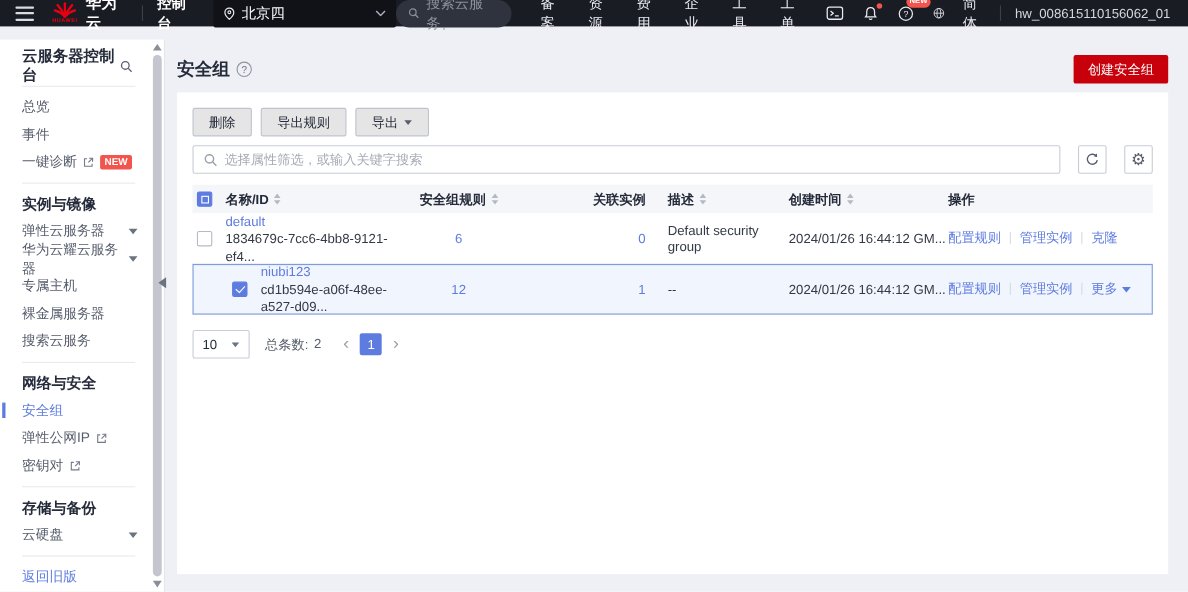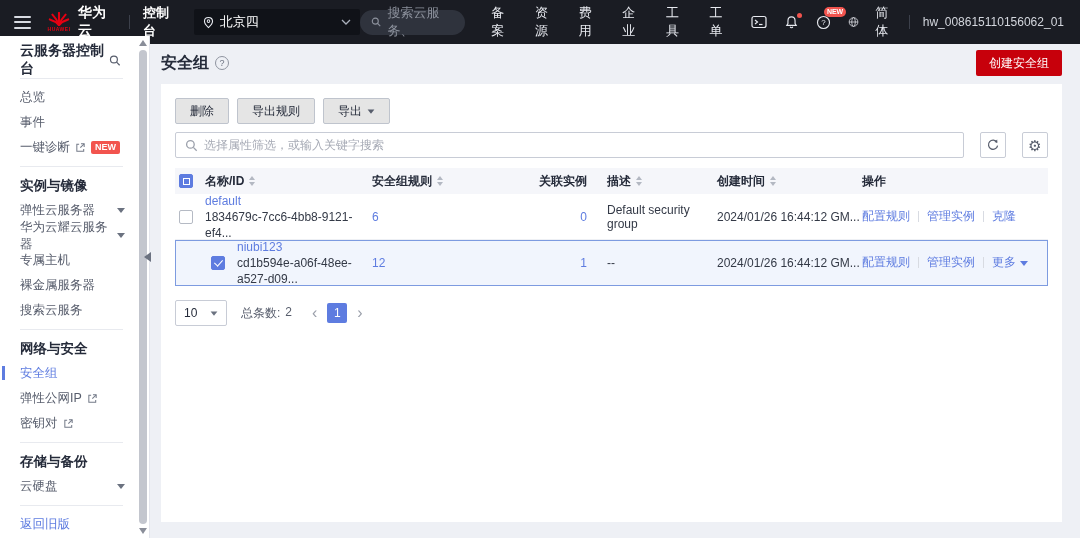--- a/index.html
+++ b/index.html
@@ -1,20 +1,20 @@
 <!DOCTYPE html>
 <html><head>
 <meta charset="utf-8">
 <style>
   * { margin:0; padding:0; box-sizing:border-box; }
   html,body { width:1080px; height:538px; overflow:hidden; }
   body { font-family:"Liberation Sans","DejaVu Sans",sans-serif; font-size:12px; background:#eef0f5; color:#252b3a; position:relative; }
 
   
-  .topbar { position:absolute; top:0; left:0; right:0; height:44px; background:#1a1c23; display:flex; align-items:center; color:#e8eaf0; font-size:13px; }
+  .topbar { position:absolute; top:0; left:0; right:0; height:24px; background:#1a1c23; display:flex; align-items:center; color:#e8eaf0; font-size:13px; }
   .hamburger { width:18px; height:13px; margin:0 16px 0 14px; display:flex; flex-direction:column; justify-content:space-between; cursor:pointer; }
   .hamburger span { display:block; height:2px; background:#d8dbe2; border-radius:1px; }
   .logo { display:flex; align-items:center; gap:7px; }
   .logo-mark { display:flex; flex-direction:column; align-items:center; line-height:1; }
   .logo-sub { font-size:5px; color:#e60012; letter-spacing:.5px; margin-top:1px; font-weight:bold; }
   .brand-name { font-weight:bold; font-size:14px; color:#fff; }
   .tb-divider { width:1px; height:14px; background:#3c404b; margin:0 13px; }
   .console-label { font-weight:bold; color:#fff; }
   .region-select { margin-left:14px; width:175px; height:26px; background:#101218; border-radius:2px; display:flex; align-items:center; padding:0 9px; gap:6px; cursor:pointer; }
   .region-select .label { flex:1; color:#fff; }
@@ -68,21 +68,21 @@
   .gear-glyph { font-size:15px; line-height:1; }
 
   
   .tbl { margin-top:10px; }
   .trow { display:flex; align-items:center; }
   .thead { height:26px; background:#f5f6fa; font-weight:bold; }
   .tbody-row { height:46px; border-bottom:1px solid #eef0f4; background:#fff; }
   .tbody-row.selected { background:#f1f5fd; outline:1px solid #7d9be0; outline-offset:-1px;padding-left:32px; }
   .c-check { width:30px; display:flex; align-items:center; padding-left:4px; }
   .c-name  { flex:1; min-width:0; }
-  .c-rules { width:90px; text-align:right; display:flex; justify-content:flex-start; align-items:center; }
+  .c-rules { width:90px; text-align:right; display:flex; justify-content:center; align-items:center; }
   .c-inst  { width:125px; text-align:right; display:flex; justify-content:flex-end; align-items:center; }
   .c-desc  { width:130px; padding-left:20px; }
   .c-time  { width:145px; }
   .c-act   { width:186px; }
   .sort { display:inline-flex; flex-direction:column; gap:2px; margin-left:5px; vertical-align:1px; cursor:pointer; }
   .sort i { display:block; width:0; height:0; border-left:3.5px solid transparent; border-right:3.5px solid transparent; }
   .sort .up { border-bottom:4px solid #b3b8c2; }
   .sort .dn { border-top:4px solid #b3b8c2; }
   .hcell-inner { display:inline-flex; align-items:center; }
   .cb { width:14px; height:14px; border-radius:2px; border:1px solid #b5bac4; background:#fff; cursor:pointer; position:relative; }

